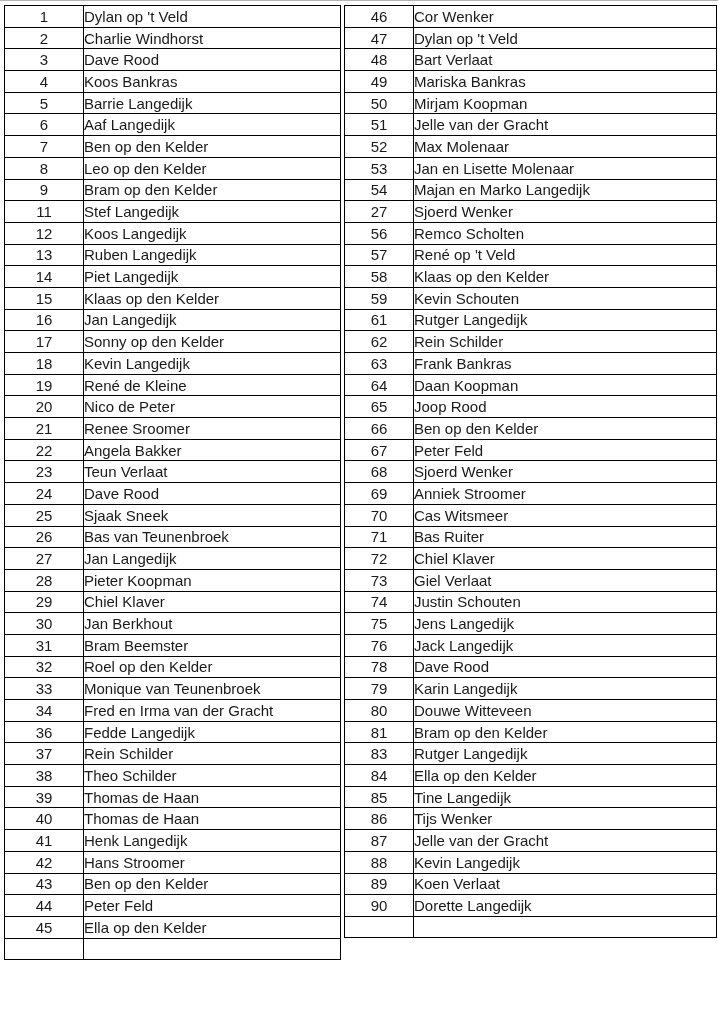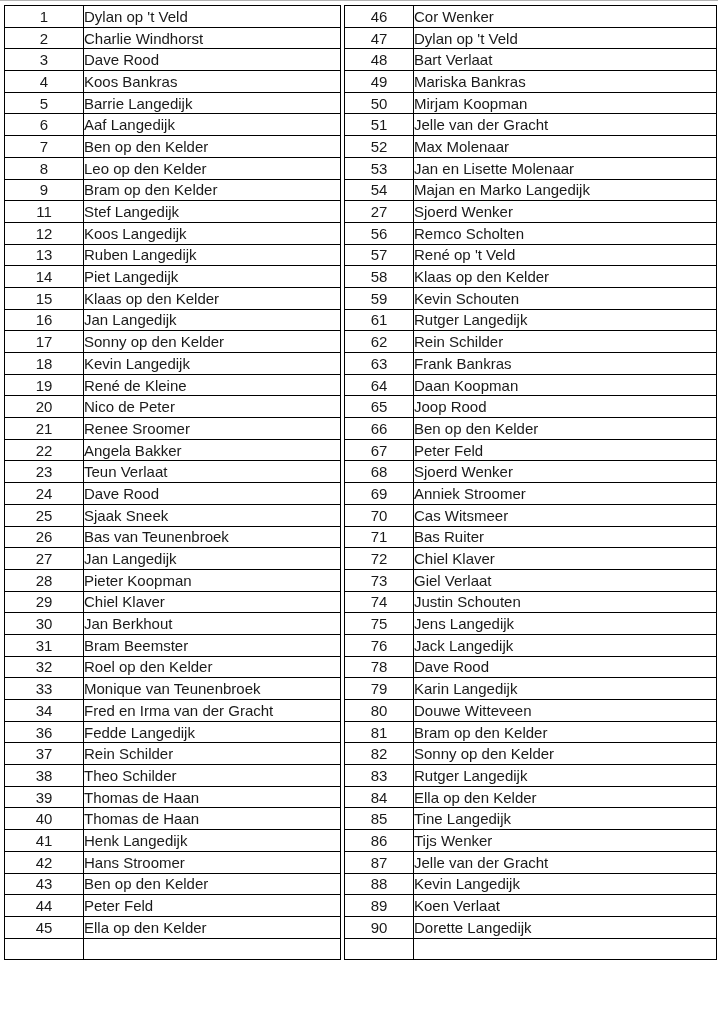--- a/index.html
+++ b/index.html
@@ -374,24 +374,20 @@
       </tr>
         <tr>
         <td class="num">80</td>
         <td class="name">Douwe Witteveen</td>
       </tr>
         <tr>
         <td class="num">81</td>
         <td class="name">Bram op den Kelder</td>
       </tr>
         <tr>
-        <td class="num">82</td>
-        <td class="name">Sonny op den Kelder</td>
-      </tr>
-        <tr>
         <td class="num">83</td>
         <td class="name">Rutger Langedijk</td>
       </tr>
         <tr>
         <td class="num">84</td>
         <td class="name">Ella op den Kelder</td>
       </tr>
         <tr>
         <td class="num">85</td>
         <td class="name">Tine Langedijk</td>

